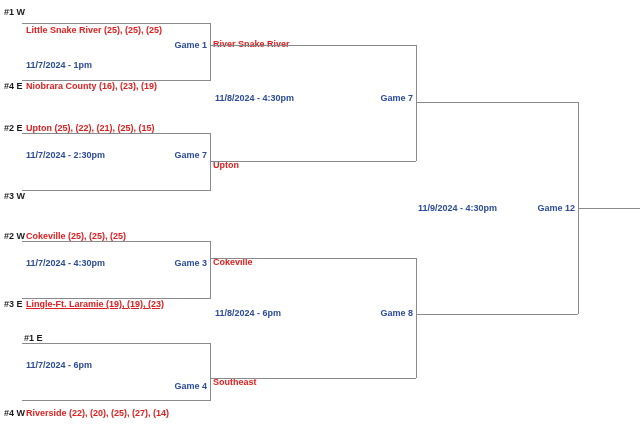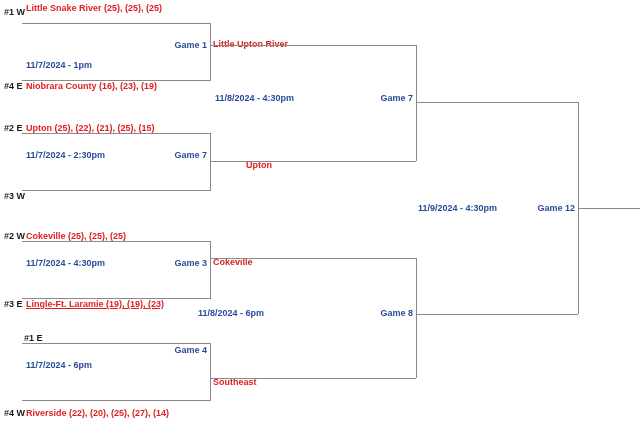--- a/index.html
+++ b/index.html
@@ -62,47 +62,47 @@
     width: 1px;
     background: #8a8a8a;
   }
 </style>
 </head>
 <body>
 
 <div id="bracket-root">
 
   <div class="lbl seed" style="left:4px; top:8px;">#1 W</div>
-  <div class="lbl team" style="left:26px; top:4px;">Little Snake River (25), (25), (25)</div>
+  <div class="lbl team" style="left:26px; top:26px;">Little Snake River (25), (25), (25)</div>
 
   <div class="hline" style="left:22px; top:23px; width:189px;"></div>
   <div class="vline" style="left:210px; top:23px; height:57px;"></div>
   <div class="hline" style="left:22px; top:80px; width:189px;"></div>
 
   <div class="lbl meta" style="left:26px; top:41px;margin-top:20px;">11/7/2024 - 1pm</div>
   <div class="lbl meta right" style="left:110px; top:41px; width:97px;">Game 1</div>
 
   <div class="lbl seed" style="left:4px; top:82px;">#4 E</div>
   <div class="lbl team" style="left:26px; top:82px;">Niobrara County (16), (23), (19)</div>
 
-  <div class="lbl winner" style="left:213px; top:40px;">Little Upton River</div>
+  <div class="lbl winner" style="left:213px; top:40px;">River Snake River</div>
 
   <div class="lbl seed" style="left:4px; top:124px;text-align:center;">#2 E</div>
   <div class="lbl team" style="left:26px; top:124px;">Upton (25), (22), (21), (25), (15)</div>
 
   <div class="hline" style="left:22px; top:133px; width:189px;"></div>
   <div class="vline" style="left:210px; top:133px; height:57px;"></div>
   <div class="hline" style="left:22px; top:190px; width:189px;"></div>
 
   <div class="lbl meta" style="left:26px; top:151px;">11/7/2024 - 2:30pm</div>
   <div class="lbl meta right" style="left:110px; top:151px; width:97px;">Game 7</div>
 
   <div class="lbl seed" style="left:4px; top:192px;">#3 W</div>
 
-  <div class="lbl winner" style="left:213px; top:161px;margin-left:33px;">Upton</div>
+  <div class="lbl winner" style="left:213px; top:161px;">Upton</div>
 
   <div class="lbl seed" style="left:4px; top:232px;">#2 W</div>
   <div class="lbl team" style="left:26px; top:232px;">Cokeville (25), (25), (25)</div>
 
   <div class="hline" style="left:22px; top:241px; width:189px;"></div>
   <div class="vline" style="left:210px; top:241px; height:57px;"></div>
   <div class="hline" style="left:22px; top:298px; width:189px;"></div>
 
   <div class="lbl meta" style="left:26px; top:259px;">11/7/2024 - 4:30pm</div>
   <div class="lbl meta right" style="left:110px; top:259px; width:97px;">Game 3</div>
@@ -112,41 +112,41 @@
 
   <div class="lbl winner" style="left:213px; top:258px;">Cokeville</div>
 
   <div class="lbl seed" style="left:4px; top:334px;margin-left:20px;">#1 E</div>
 
   <div class="hline" style="left:22px; top:343px; width:189px;"></div>
   <div class="vline" style="left:210px; top:343px; height:57px;"></div>
   <div class="hline" style="left:22px; top:400px; width:189px;"></div>
 
   <div class="lbl meta" style="left:26px; top:361px;">11/7/2024 - 6pm</div>
-  <div class="lbl meta right" style="left:110px; top:346px; width:97px;text-align:right;">Game 4</div>
+  <div class="lbl meta right" style="left:110px; top:382px; width:97px;text-align:right;">Game 4</div>
 
   <div class="lbl seed" style="left:4px; top:409px;">#4 W</div>
   <div class="lbl team" style="left:26px; top:409px;">Riverside (22), (20), (25), (27), (14)</div>
 
   <div class="lbl winner" style="left:213px; top:378px;">Southeast</div>
 
   <div class="hline" style="left:210px; top:45px; width:206px;"></div>
   <div class="vline" style="left:416px; top:45px; height:116px;"></div>
   <div class="hline" style="left:210px; top:161px; width:206px;"></div>
 
   <div class="lbl meta" style="left:215px; top:94px;">11/8/2024 - 4:30pm</div>
   <div class="lbl meta right" style="left:315px; top:94px; width:98px;">Game 7</div>
 
   <div class="lbl winner" style="left:419px; top:95px;"></div>
 
   <div class="hline" style="left:210px; top:258px; width:206px;"></div>
   <div class="vline" style="left:416px; top:258px; height:120px;"></div>
   <div class="hline" style="left:210px; top:378px; width:206px;"></div>
 
-  <div class="lbl meta" style="left:198px; top:309px;">11/8/2024 - 6pm</div>
+  <div class="lbl meta" style="left:215px; top:309px;">11/8/2024 - 6pm</div>
   <div class="lbl meta right" style="left:315px; top:309px; width:98px;">Game 8</div>
 
   <div class="lbl winner" style="left:419px; top:310px;"></div>
 
   <div class="hline" style="left:416px; top:102px; width:162px;"></div>
   <div class="vline" style="left:578px; top:102px; height:212px;"></div>
   <div class="hline" style="left:416px; top:314px; width:162px;"></div>
 
   <div class="lbl meta" style="left:418px; top:204px;">11/9/2024 - 4:30pm</div>
   <div class="lbl meta right" style="left:480px; top:204px; width:95px;">Game 12</div>

